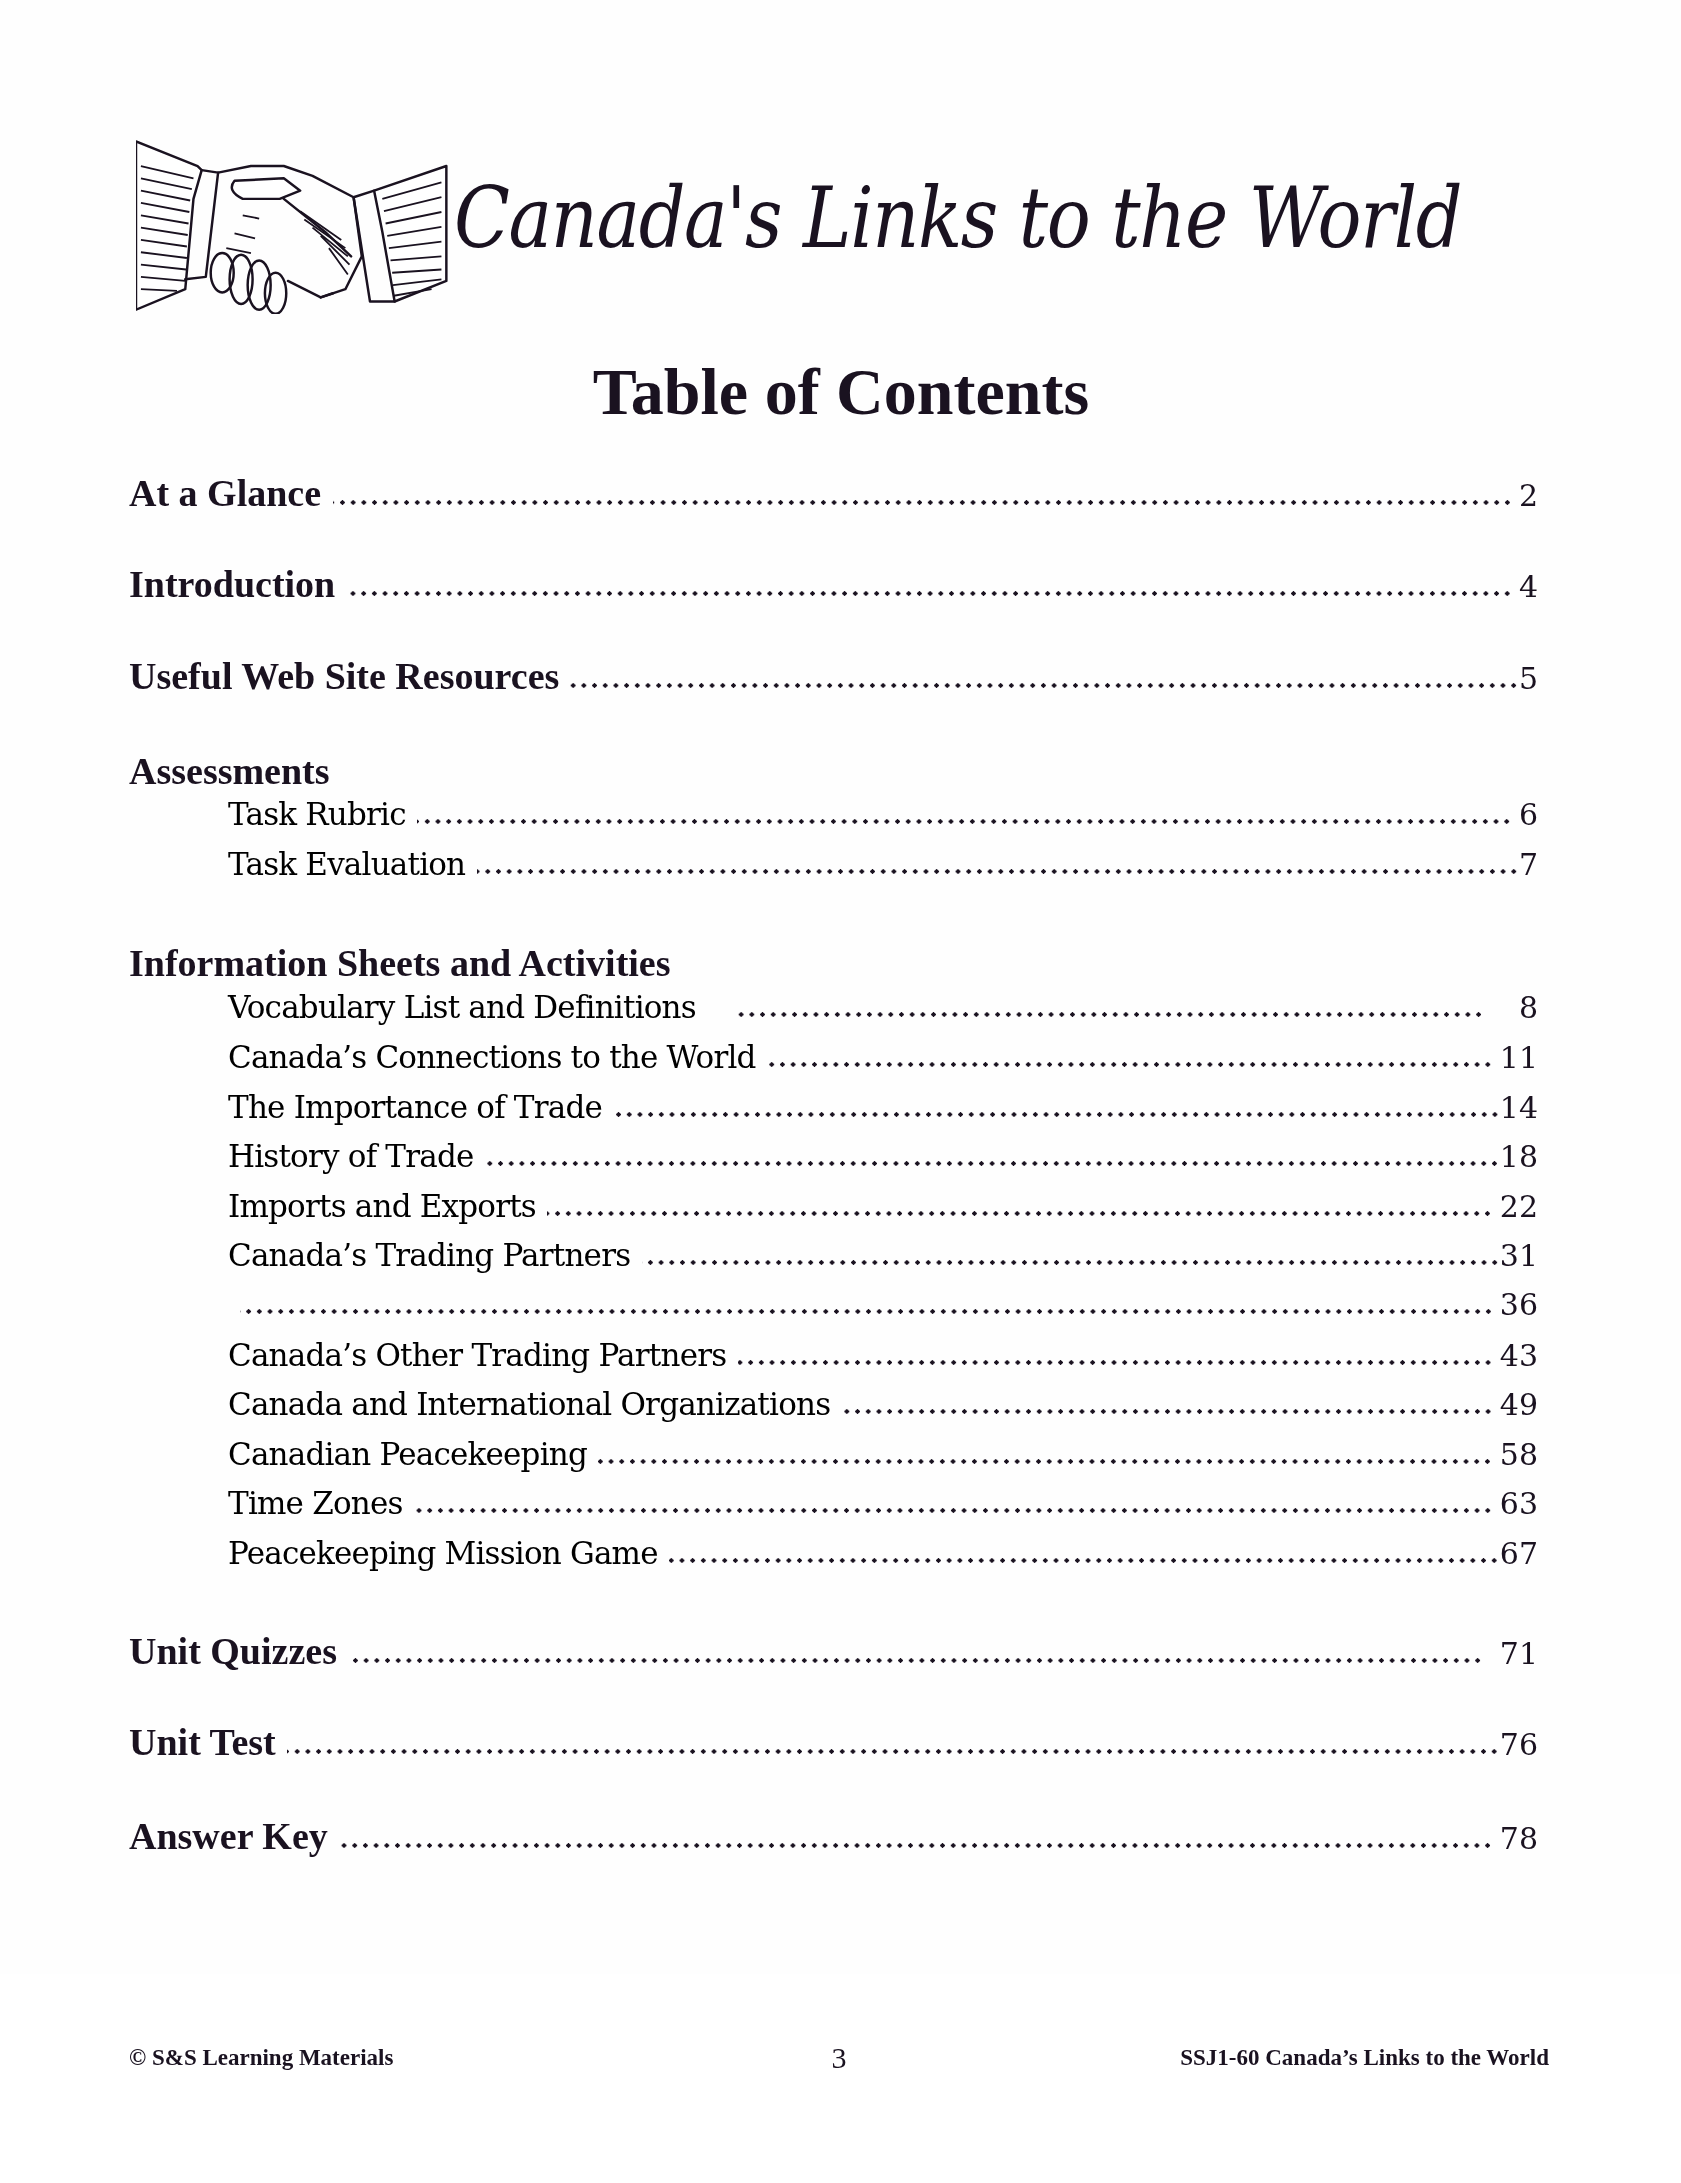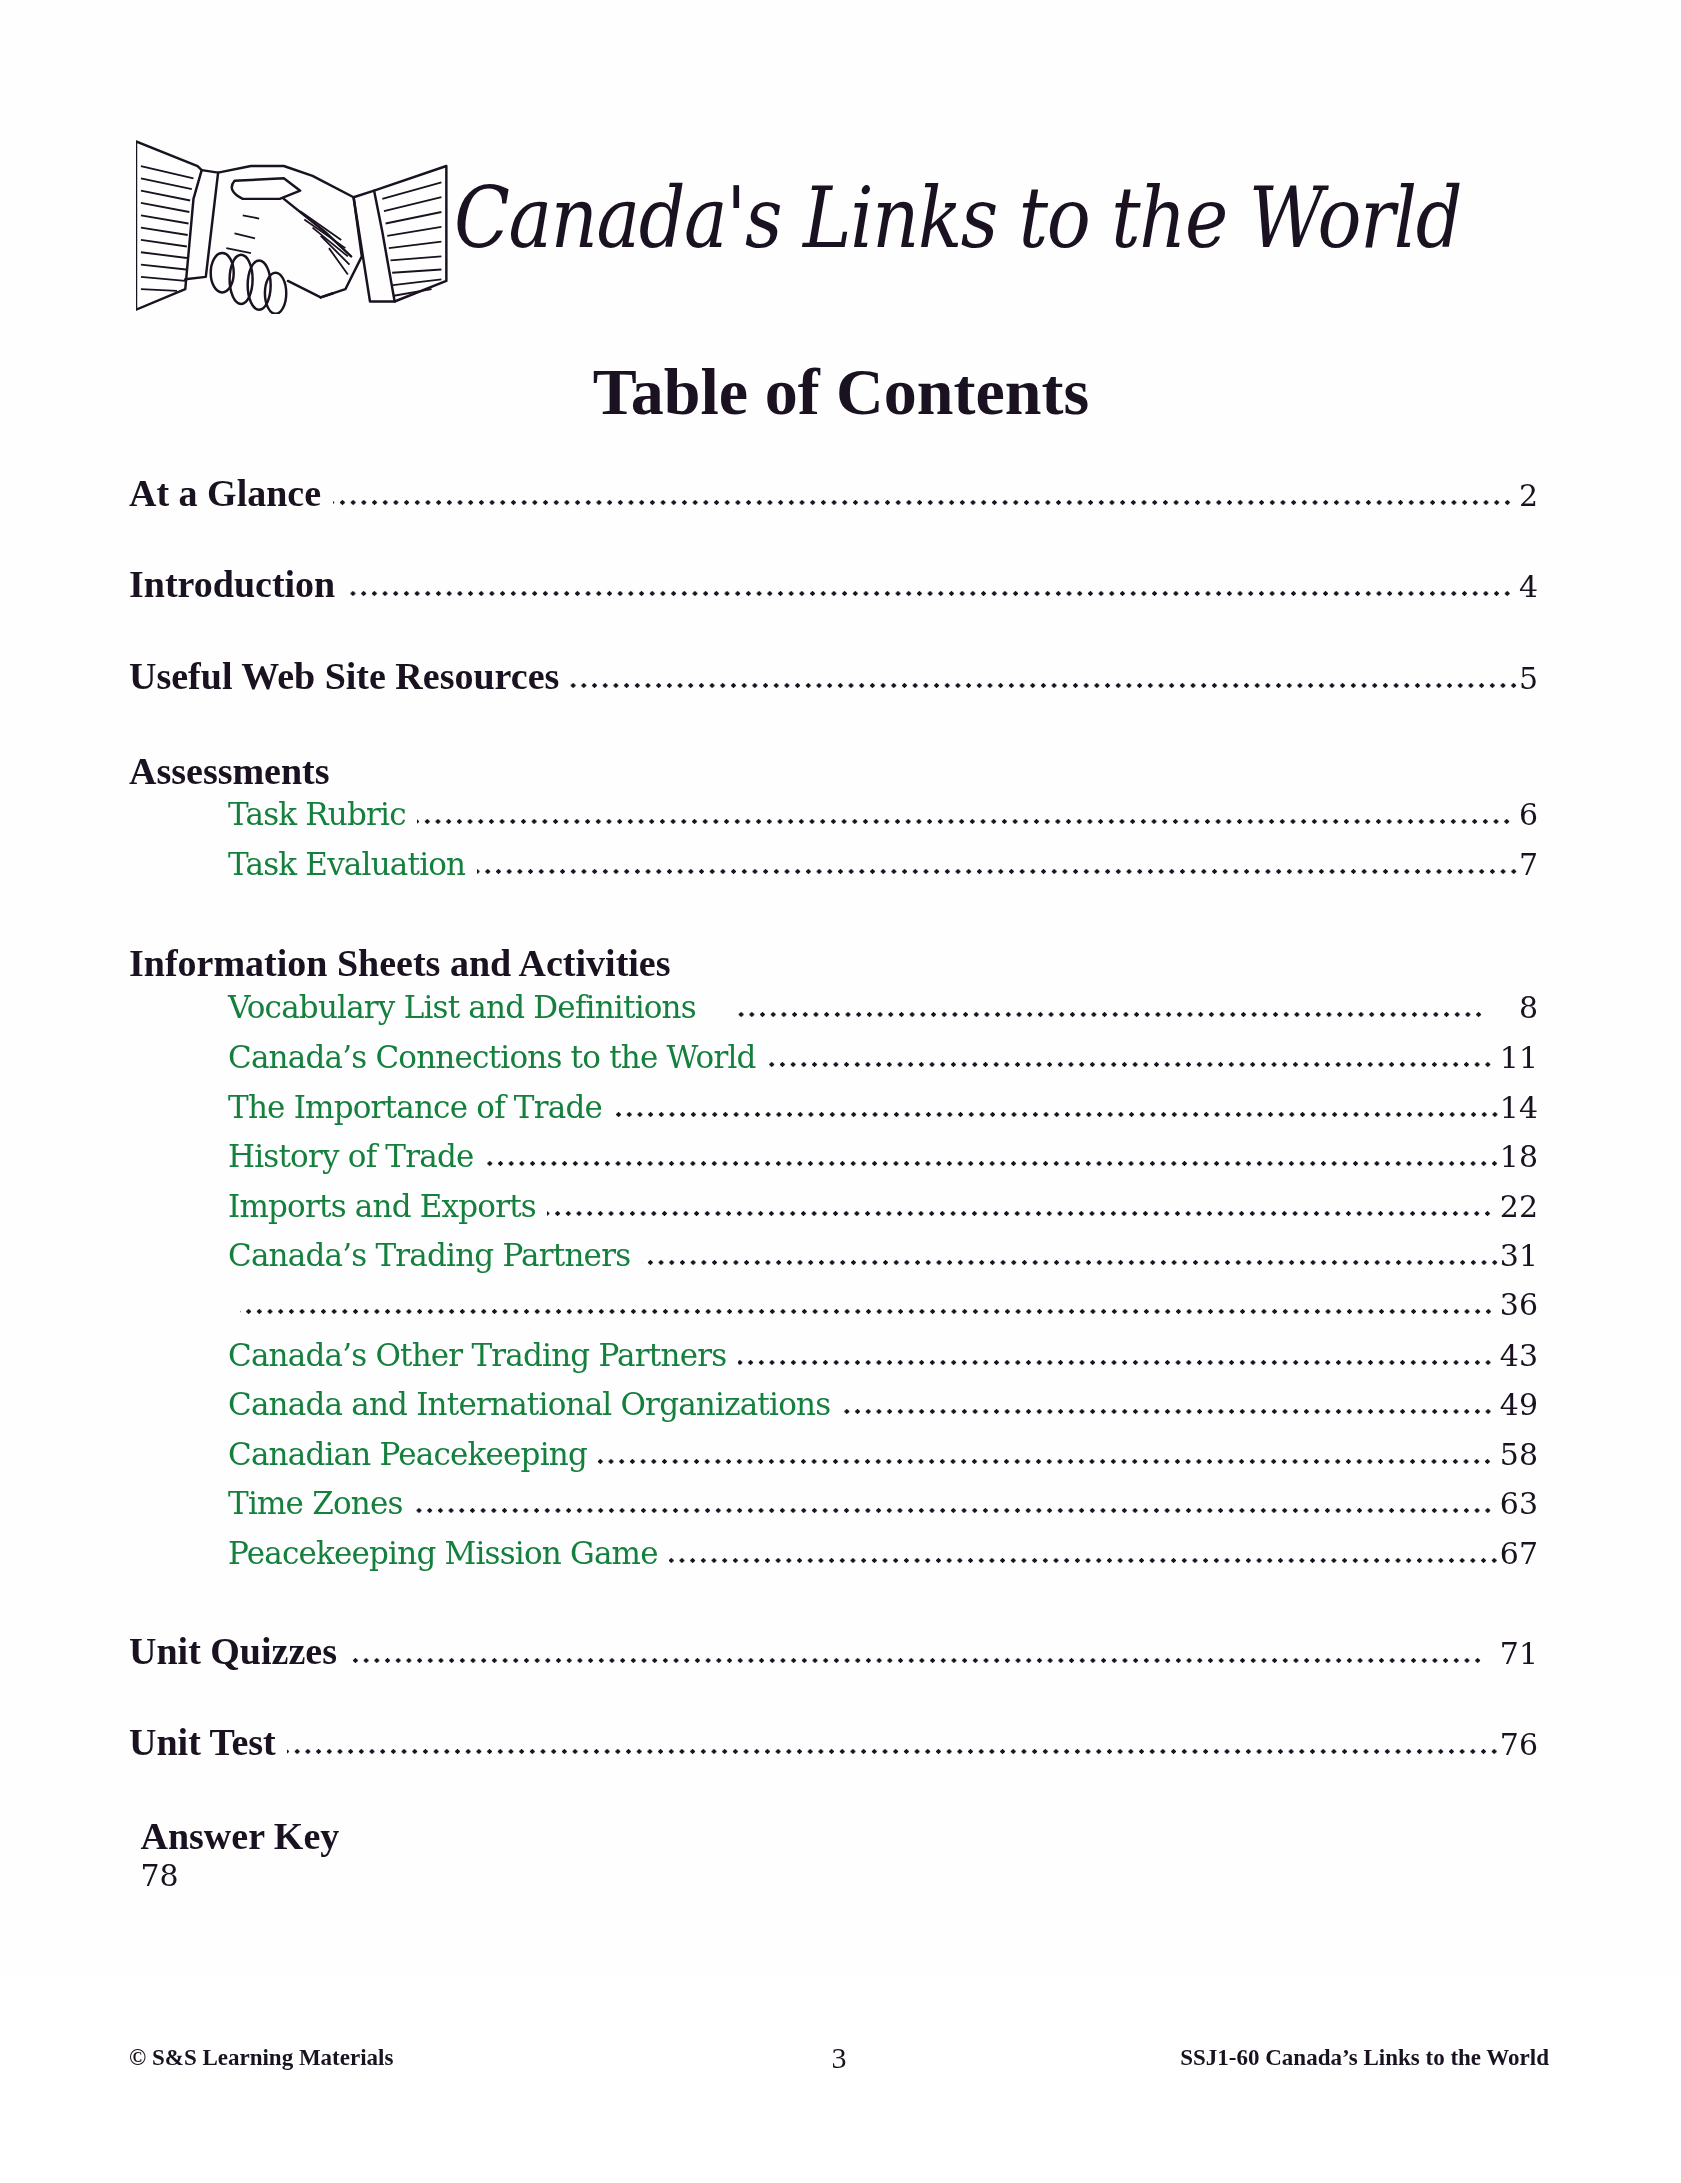--- a/index.html
+++ b/index.html
@@ -32,21 +32,21 @@
   }
   .row .page-num { flex: none; text-align: right; min-width: 16.4px; }
 
   .lvl1 .label, .section-head {
     font-family: "Liberation Serif", serif; font-weight: bold; font-size: 38px; color: #1a1220;
   }
   .lvl1 .page-num, .lvl2 .page-num {
     font-family: "DejaVu Serif", serif; font-size: 30px; color: #1a1220;
   }
   .lvl2 { padding-left: 99px; }
-  .lvl2 .label { font-family: "DejaVu Serif", serif; font-size: 31px; color: #15803d; letter-spacing: -0.8px; transform-origin: left; text-align: right; }
+  .lvl2 .label { font-family: "DejaVu Serif", serif; font-size: 31px; color: #000000; letter-spacing: -0.8px; transform-origin: left; text-align: right; }
 
   .section-head { position: absolute; left: 0; white-space: nowrap; line-height: 49px; }
 
   .footer { position: absolute; left: 129px; width: 1420px; top: 2040px; height: 36px;
     font-family: "Liberation Serif", serif; font-weight: bold; font-size: 23px; line-height: 36px; color: #1a1220; }
   .footer .left { position: absolute; left: 0; top: 0; white-space: nowrap; }
   .footer .center { position: absolute; left: 0; right: 0; top: 0; text-align: center; font-weight: normal; font-size: 30px; }
   .footer .right { position: absolute; right: 0; top: 0; white-space: nowrap; }
 </style>
 </head>
@@ -185,21 +185,21 @@
     <div class="row lvl1" style="top:1629px;">
       <span class="label">Unit Quizzes</span>
       <span class="leader" style="margin-right:16.4px;"></span>
       <span class="page-num">71</span>
     </div>
     <div class="row lvl1" style="top:1720px;">
       <span class="label">Unit Test</span>
       <span class="leader" style="margin-right:0;"></span>
       <span class="page-num">76</span>
     </div>
-    <div class="row lvl1" style="top:1814px;flex-direction:column;">
+    <div class="row lvl1" style="top:1814px;">
       <span class="label">Answer Key</span>
       <span class="leader"></span>
       <span class="page-num">78</span>
     </div>
   </div>
 
   <div class="footer">
     <span class="left">© S&amp;S Learning Materials</span>
     <span class="center">3</span>
     <span class="right">SSJ1-60 Canada’s Links to the World</span>

